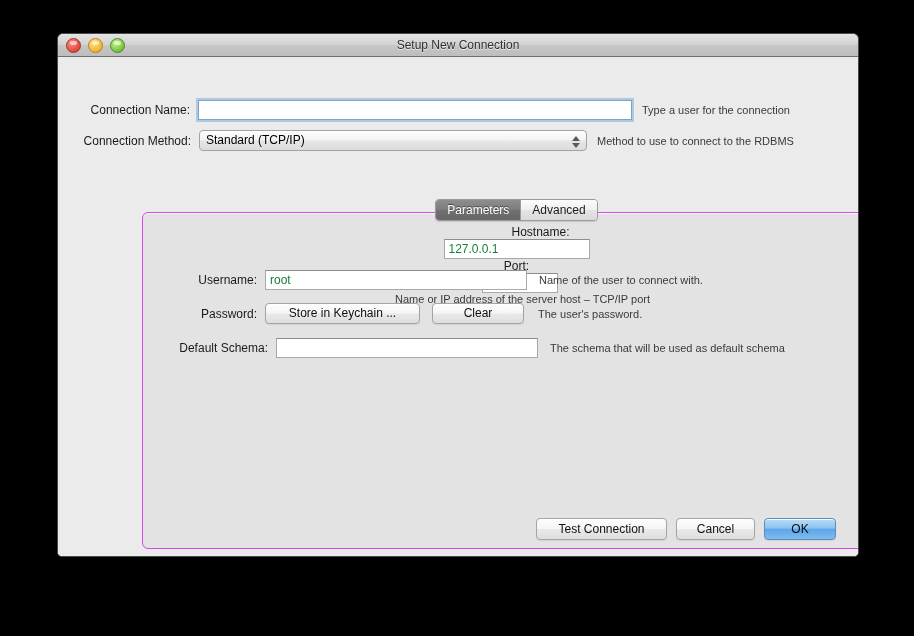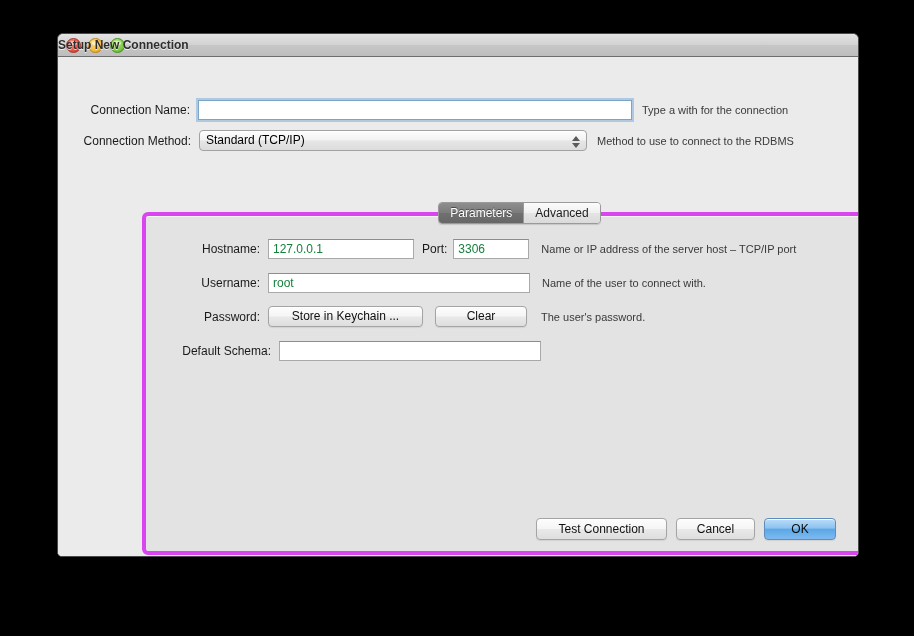--- a/index.html
+++ b/index.html
@@ -58,25 +58,25 @@
     background: rgba(255,255,255,0.6);
   }
   .light.red    { background: radial-gradient(circle at 35% 30%, #ff8d7f, #e0493c 70%, #b3372c); border: 1px solid #9d3328; }
   .light.yellow { background: radial-gradient(circle at 35% 30%, #ffe08a, #f2b430 70%, #c88f1d); border: 1px solid #b6831c; }
   .light.green  { background: radial-gradient(circle at 35% 30%, #c4f08a, #76c342 70%, #4f9a27); border: 1px solid #4a8c25; }
 
   #window-title {
     position: absolute;
     left: 0; right: 0; top: 0;
     line-height: 22px;
-    text-align: left;
+    text-align: center;
     font-size: 12px;
     color: #2e2e2e;
     text-shadow: 0 1px 0 rgba(255,255,255,0.7);
-    font-weight: bold;
+    font-weight: normal;
   }
 
   
   #content {
     position: relative;
     height: 499px;
     background: #ebebeb;
   }
 
   
@@ -154,21 +154,21 @@
   .arrow-down { border-top: 5px solid #5a5a5a; }
 
   
   #tabbox {
     position: absolute;
     left: 84px;
     top: 155px;
     width: 747px;
     height: 335px;
     background: #e3e3e3;
-    border: 4px solid #d946ef;
+    border: 1px solid #d946ef;
     border-radius: 6px;
     box-shadow: 0 1px 0 rgba(255,255,255,0.7) inset;
   }
   #tabstrip {
     position: absolute;
     left: 0; right: 0;
     top: -14px;
     display: flex;
     justify-content: center;
   }
@@ -254,21 +254,21 @@
       <div class="light green"></div>
     </div>
     <div id="window-title">Setup New Connection</div>
   </div>
 
   <div id="content">
 
     <div class="top-row" style="left:0; top:43px; width:800px;">
       <div class="top-label">Connection Name:</div>
       <input class="tf focused" style="width: 434px;" type="text" placeholder="">
-      <div class="hint">Type a with for the connection</div>
+      <div class="hint">Type a user for the connection</div>
     </div>
 
     <div class="top-row" style="left:1px; top:73px; width:800px;align-items:center;">
       <div class="top-label">Connection Method:</div>
       <div class="popup" style="width:388px;">
         <span>Standard (TCP/IP)</span>
         <span class="stepper">
           <span class="arrow-up"></span>
           <span class="arrow-down"></span>
         </span>
@@ -277,21 +277,21 @@
     </div>
 
     <div id="tabbox">
       <div id="tabstrip">
         <div class="tabs">
           <div class="tab active">Parameters</div>
           <div class="tab">Advanced</div>
         </div>
       </div>
 
-      <div class="row" style="left:0; top:23px; width:747px;">
+      <div class="row" style="left:0; top:12px; width:747px;flex-direction:column;">
         <div class="row-label">Hostname:</div>
         <input class="tf" style="width: 146px;" type="text" value="127.0.0.1">
         <div style="width:8px;"></div>
         <div style="font-size:12px;color:#1a1a1a;">Port:</div>
         <input class="tf" style="width: 76px; margin-left: 6px;" type="text" value="3306">
         <div class="hint" style="margin-left:12px;">Name or IP address of the server host – TCP/IP port</div>
       </div>
 
       <div class="row" style="left:0; top:90px; width:747px;">
         <div class="row-label">Password:</div>
@@ -302,20 +302,21 @@
 
       <div class="row" style="left:0; top:57px; width:747px;">
         <div class="row-label">Username:</div>
         <input class="tf" style="width: 262px;" type="text" value="root">
         <div class="hint" style="margin-left:12px;">Name of the user to connect with.</div>
       </div>
 
       <div class="row" style="left:11px; top:125px; width:747px;">
         <div class="row-label">Default Schema:</div>
         <input class="tf" style="width: 262px;" type="text" value="">
+        <div class="hint" style="margin-left:12px;">The schema that will be used as default schema</div>
       </div>
     </div>
 
     <div id="bottombar">
       <div class="btn" style="width:131px;">Test Connection</div>
       <div class="btn" style="width:79px;">Cancel</div>
       <div class="btn default" style="width:60px;">OK</div>
     </div>
 
   </div>

